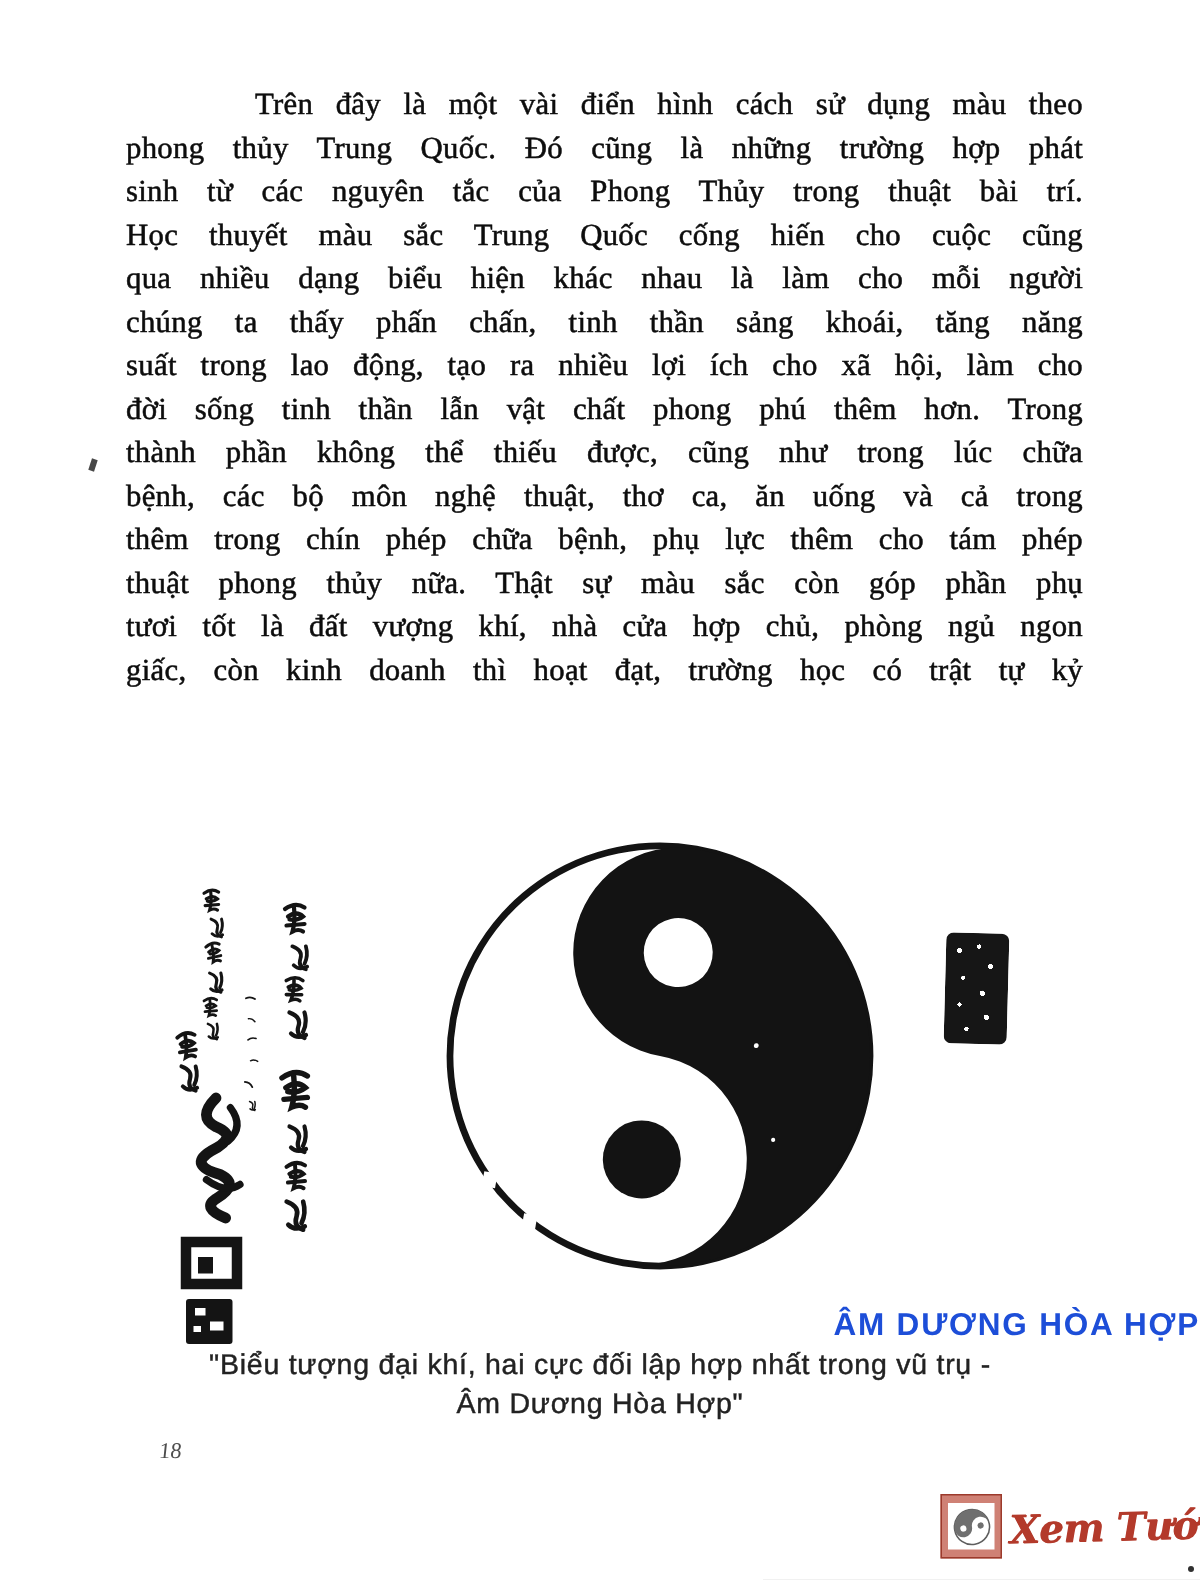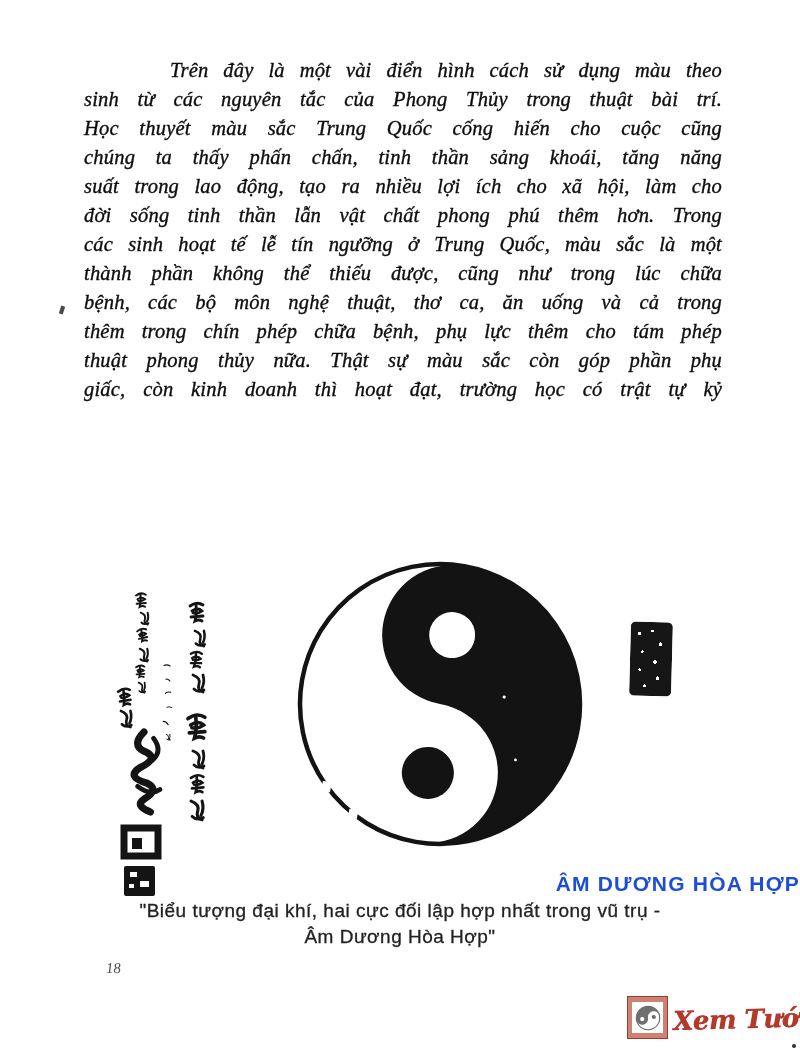--- a/index.html
+++ b/index.html
@@ -9,21 +9,20 @@
     margin:0 auto;
     background:#fff;
     overflow:hidden;
     font-family:"Liberation Serif", serif;
   }
   
   .paragraph{
     position:absolute;
     left:84px;top:56px;width:638px;
     color:#0d0d0d;
-    font-style:italic;
   }
   .bline{
     font-family:"Liberation Serif", serif;
     font-size:20.5px;
     line-height:29px;
     text-align:justify;
     text-align-last:justify;
     white-space:normal;
     -webkit-text-stroke:0.35px #0d0d0d;
     letter-spacing:0.2px;
@@ -102,30 +101,32 @@
   .speck.s1{left:60px;top:306px;width:4px;height:8px;opacity:.8;transform:rotate(18deg);}
   .speck.s2{left:792px;top:1044px;width:4px;height:4px;border-radius:50%;opacity:.9;}
 </style>
 </head>
 <body>
 
 <div class="page">
 
   <div class="paragraph">
       <div class="bline first">Trên đây là một vài điển hình cách sử dụng màu theo</div>
+      <div class="bline">phong thủy Trung Quốc. Đó cũng là những trường hợp phát</div>
       <div class="bline">sinh từ các nguyên tắc của Phong Thủy trong thuật bài trí.</div>
       <div class="bline">Học thuyết màu sắc Trung Quốc cống hiến cho cuộc cũng</div>
+      <div class="bline">qua nhiều dạng biểu hiện khác nhau là làm cho mỗi người</div>
       <div class="bline">chúng ta thấy phấn chấn, tinh thần sảng khoái, tăng năng</div>
       <div class="bline">suất trong lao động, tạo ra nhiều lợi ích cho xã hội, làm cho</div>
       <div class="bline">đời sống tinh thần lẫn vật chất phong phú thêm hơn. Trong</div>
-      <div class="bline">các sinh hoạt tế lễ tín ngưỡng ở Trung Quốc, màu sắc là một</div>
       <div class="bline">thành phần không thể thiếu được, cũng như trong lúc chữa</div>
       <div class="bline">bệnh, các bộ môn nghệ thuật, thơ ca, ăn uống và cả trong</div>
       <div class="bline">thêm trong chín phép chữa bệnh, phụ lực thêm cho tám phép</div>
       <div class="bline">thuật phong thủy nữa. Thật sự màu sắc còn góp phần phụ</div>
+      <div class="bline">tươi tốt là đất vượng khí, nhà cửa hợp chủ, phòng ngủ ngon</div>
       <div class="bline">giấc, còn kinh doanh thì hoạt đạt, trường học có trật tự kỷ</div>
     </div>
 
   <svg class="fig-svg calligraphy" width="132" height="312" viewBox="0 0 132 312" aria-hidden="true">
     <defs>
       <g id="ga" fill="none" stroke="#141414" stroke-width="2.8" stroke-linecap="round">
         <path d="M0 2 Q7 -3 13 1"></path>
         <path d="M2 7 Q8 3 12 7 Q8 10 3 9"></path>
         <path d="M1 13 L13 12"></path>
         <path d="M6 1 Q7 10 5 17 Q9 15 12 17"></path>

